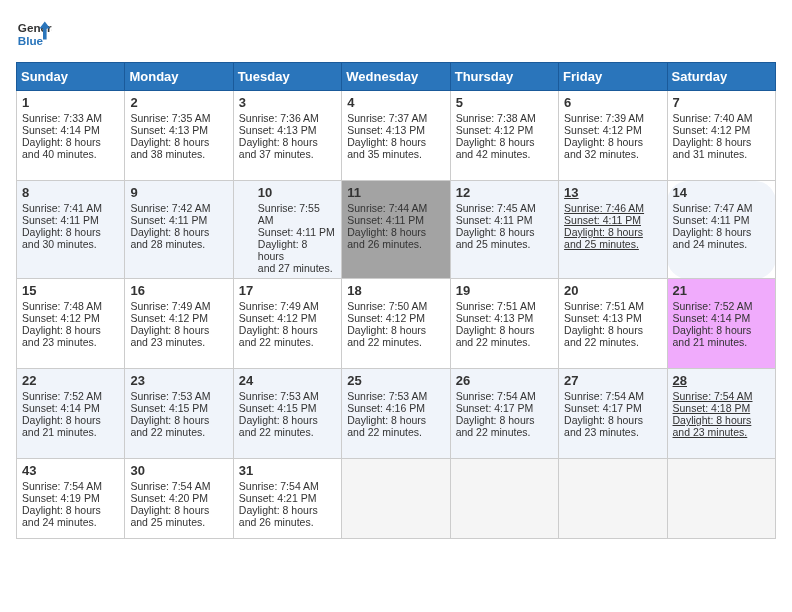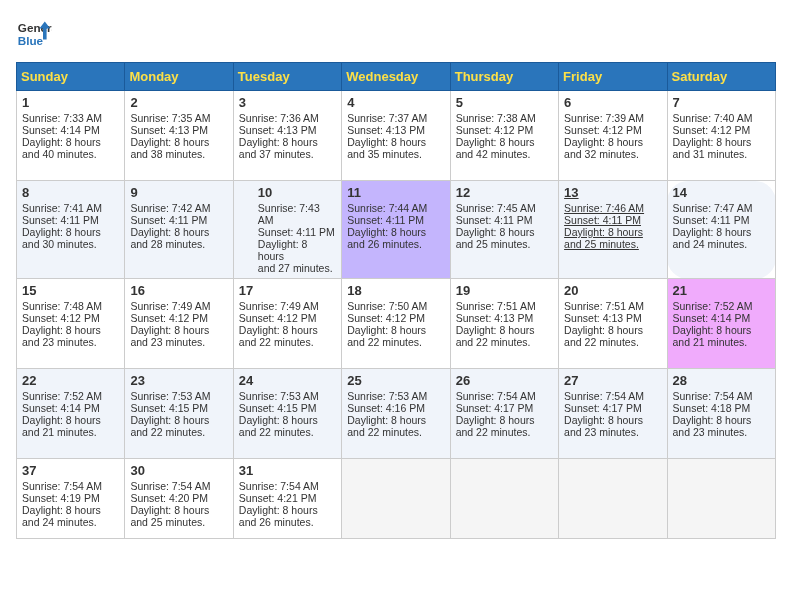--- a/index.html
+++ b/index.html
@@ -35,21 +35,21 @@
       font-size: 14px;
       color: #555;
     }
     table {
       width: 100%;
       border-collapse: collapse;
       table-layout: fixed;
     }
     th {
       background: #2a75bb;
-      color: #fde047;
+      color: #ffffff;
       font-size: 13px;
       font-weight: bold;
       padding: 6px 4px;
       text-align: left;
       border: 1px solid #1a5a9a;
     }
     td {
       border: 1px solid #ccc;
       vertical-align: top;
       padding: 4px 5px;
@@ -161,26 +161,26 @@
         </td>
         <td style="background: rgb(240, 244, 250);">
           <span class="day-num">9</span>
           <div>Sunrise: 7:42 AM</div>
           <div>Sunset: 4:11 PM</div>
           <div>Daylight: 8 hours</div>
           <div>and 28 minutes.</div>
         </td>
         <td style="background: rgb(240, 244, 250); padding-left: 24px;">
           <span class="day-num">10</span>
-          <div>Sunrise: 7:43 AM</div>
+          <div>Sunrise: 7:55 AM</div>
           <div>Sunset: 4:11 PM</div>
           <div>Daylight: 8 hours</div>
           <div>and 27 minutes.</div>
         </td>
-        <td style="background: #c4b5fd;">
+        <td style="background: #a3a3a3;">
           <span class="day-num">11</span>
           <div>Sunrise: 7:44 AM</div>
           <div>Sunset: 4:11 PM</div>
           <div>Daylight: 8 hours</div>
           <div>and 26 minutes.</div>
         </td>
         <td style="background: rgb(240, 244, 250);">
           <span class="day-num">12</span>
           <div>Sunrise: 7:45 AM</div>
           <div>Sunset: 4:11 PM</div>
@@ -289,31 +289,31 @@
           <div>Daylight: 8 hours</div>
           <div>and 22 minutes.</div>
         </td>
         <td style="background: rgb(240, 244, 250);">
           <span class="day-num">27</span>
           <div>Sunrise: 7:54 AM</div>
           <div>Sunset: 4:17 PM</div>
           <div>Daylight: 8 hours</div>
           <div>and 23 minutes.</div>
         </td>
-        <td style="background: rgb(240, 244, 250);">
+        <td style="background: rgb(240, 244, 250); text-decoration: underline;">
           <span class="day-num">28</span>
           <div>Sunrise: 7:54 AM</div>
           <div>Sunset: 4:18 PM</div>
           <div>Daylight: 8 hours</div>
           <div>and 23 minutes.</div>
         </td>
       </tr>
       <tr class="last-row">
         <td style="background: rgb(255, 255, 255);">
-          <span class="day-num">37</span>
+          <span class="day-num">43</span>
           <div>Sunrise: 7:54 AM</div>
           <div>Sunset: 4:19 PM</div>
           <div>Daylight: 8 hours</div>
           <div>and 24 minutes.</div>
         </td>
         <td style="background: rgb(255, 255, 255);">
           <span class="day-num">30</span>
           <div>Sunrise: 7:54 AM</div>
           <div>Sunset: 4:20 PM</div>
           <div>Daylight: 8 hours</div>

